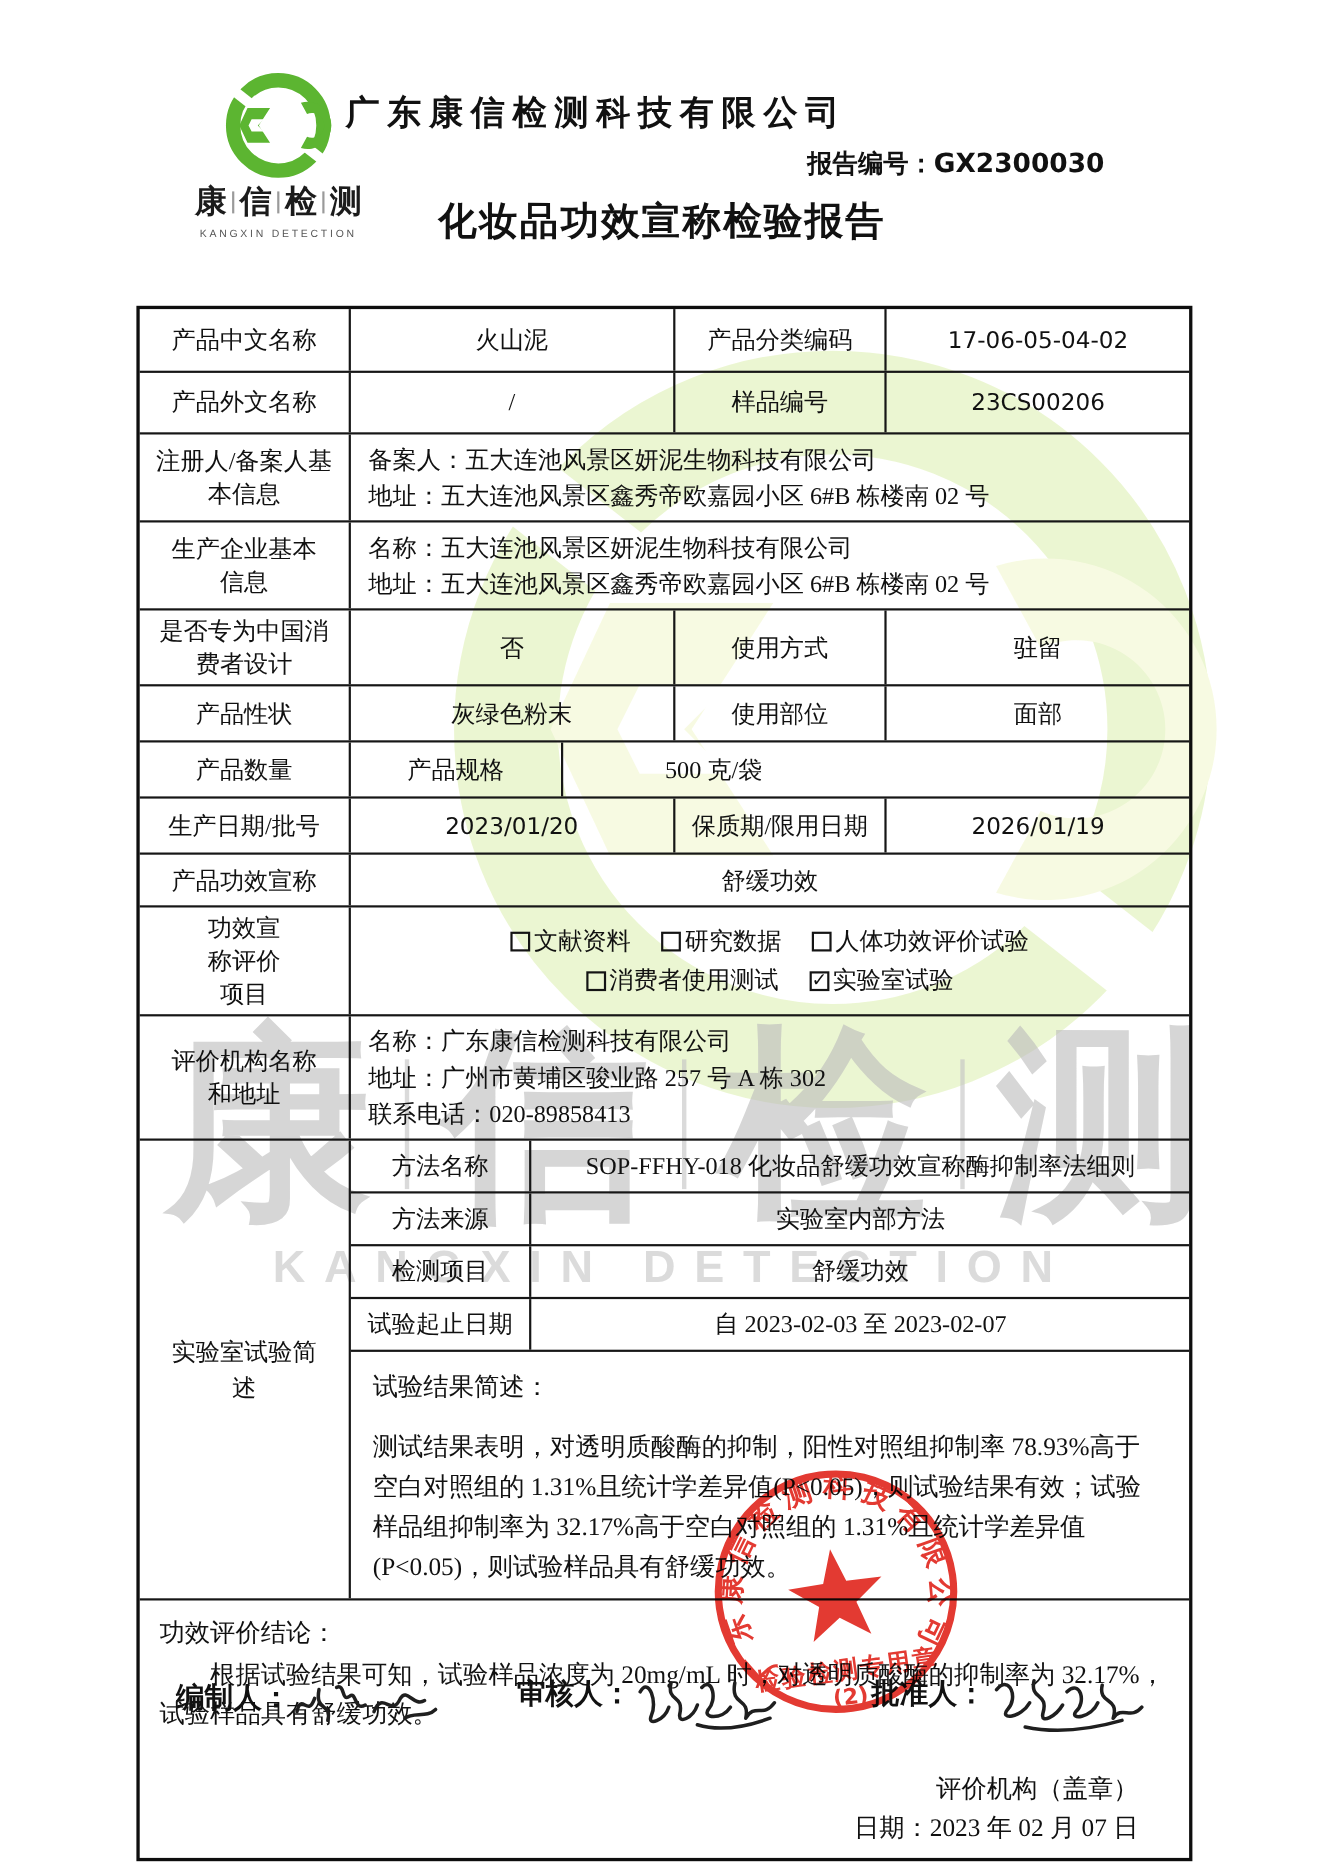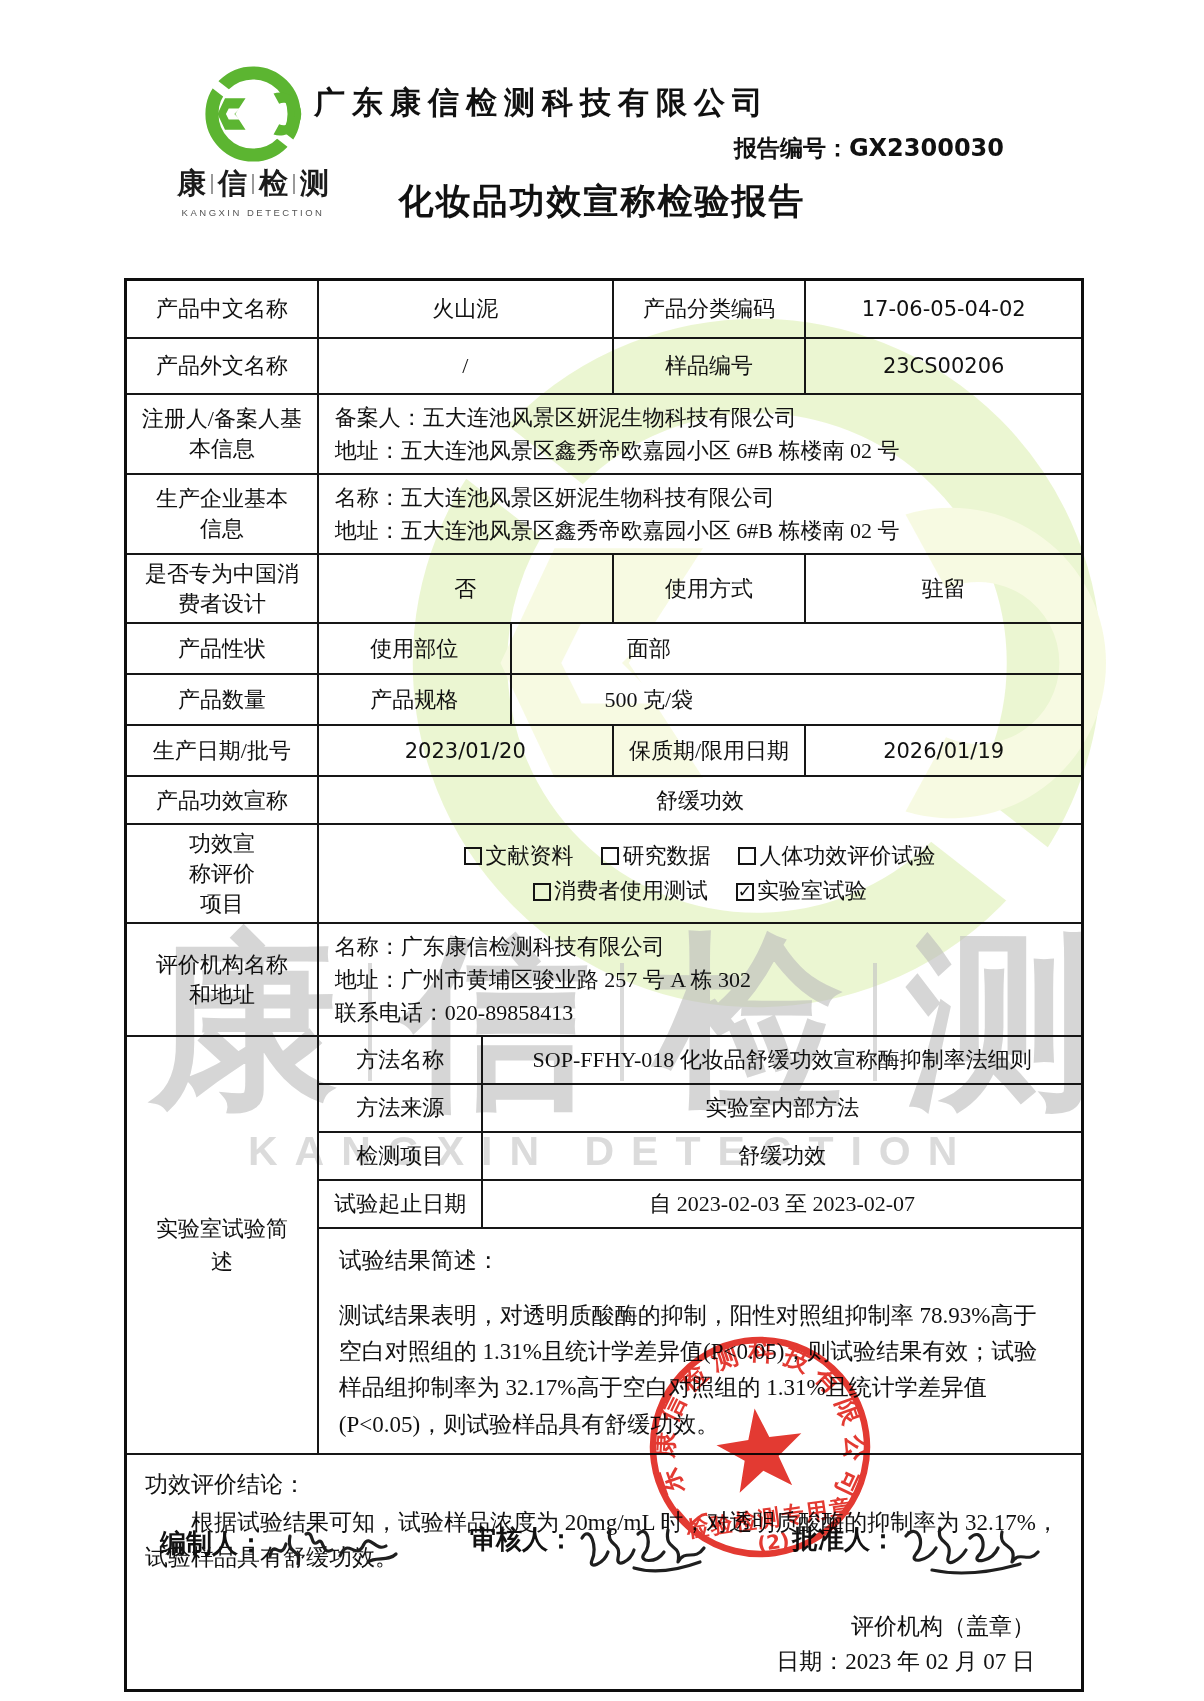--- a/index.html
+++ b/index.html
@@ -175,20 +175,21 @@
 
     <div class="tr">
       <div class="td c1 h63">是否专为中国消费者设计</div>
       <div class="td c2 h63">否</div>
       <div class="td c3 h63">使用方式</div>
       <div class="td c4 h63">驻留</div>
     </div>
 
     <div class="tr">
       <div class="td c1 h49">产品性状</div>
+      <div class="td c2 h49">灰绿色粉末</div>
       <div class="td c3 h49">使用部位</div>
       <div class="td c4 h49">面部</div>
     </div>
 
     <div class="tr">
       <div class="td c1 h49">产品数量</div>
       <div class="td c3 h49">产品规格</div>
       <div class="td c4 h49">500 克/袋</div>
     </div>
 

